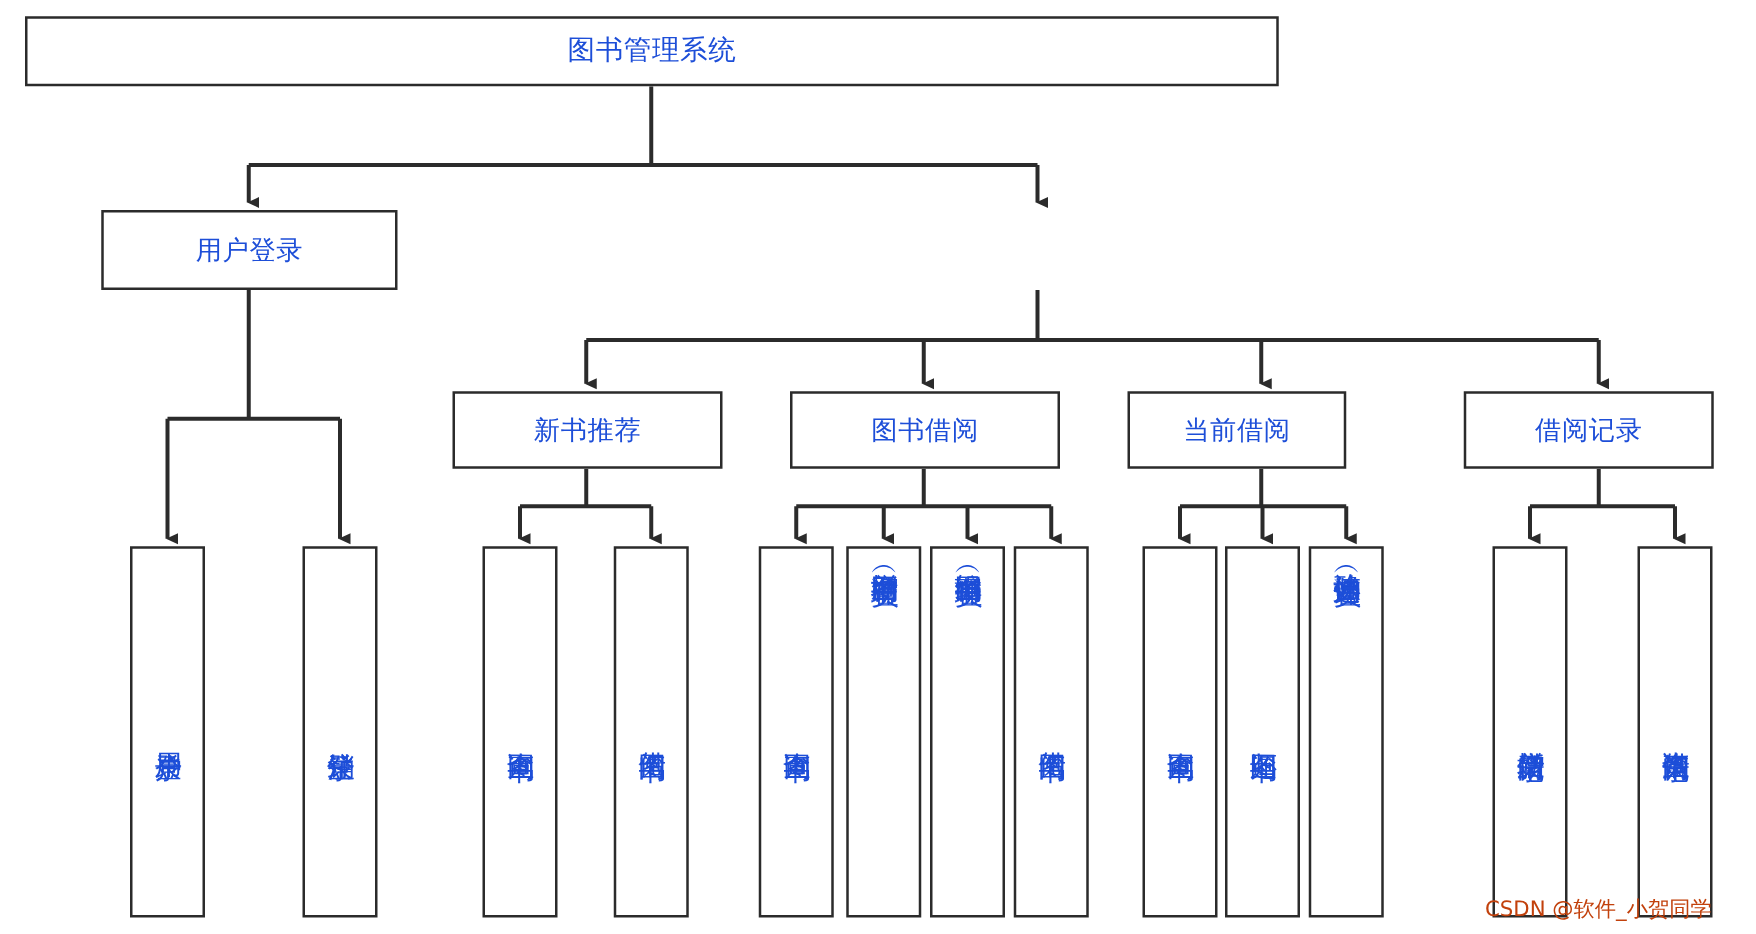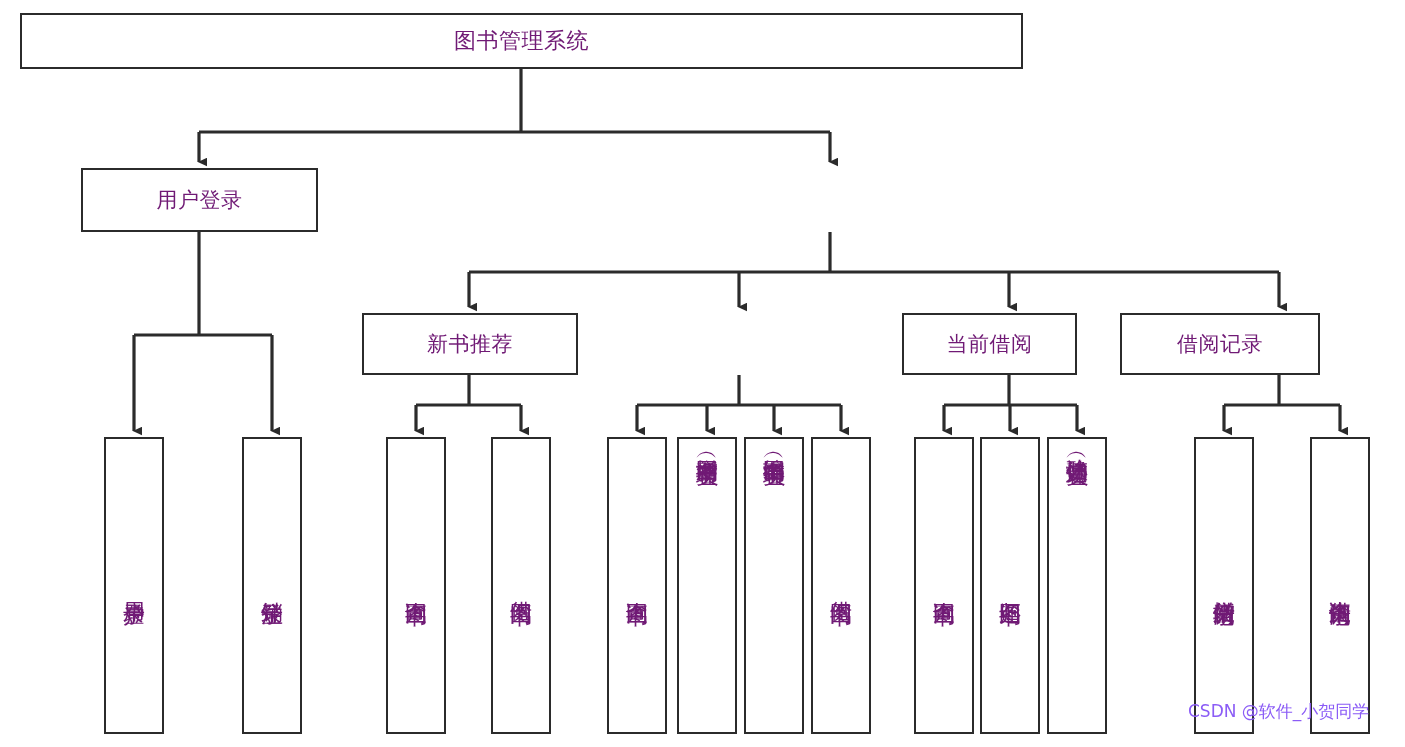--- a/index.html
+++ b/index.html
@@ -32,21 +32,21 @@
     display: flex;
     align-items: center;
     justify-content: center;
     color: #1a1a1a;
     z-index: 2;
   }
   .node-label {
     display: block;
     text-align: center;
     line-height: 1.18;
-    color: #701a75;
+    color: #1d4ed8;
   }
   .node.horizontal .node-label {
     font-size: 21px;
     letter-spacing: 0.5px;
   }
   .node.root {
     left: 20px;
     top: 13px;
     width: 1003px;
     height: 56px;
@@ -77,23 +77,23 @@
     max-height: 289px;
     margin: 0 auto;
   }
   .node.leaf.centered {
     align-items: center;
     padding-top: 0;
   }
   #watermark {
     position: absolute;
     left: 1188px;
-    top: 700px;
+    top: 716px;
     font-size: 17px;
-    color: #8b5cf6;
+    color: #c2410c;
     white-space: nowrap;
     z-index: 3;
     font-family: "DejaVu Sans", "Liberation Sans", sans-serif;
   }
 </style>
 </head>
 <body>
 
 <div id="diagram-root">
 
@@ -152,24 +152,27 @@
     <span class="node-label">图书管理系统</span>
   </div>
 
   <div class="node level1 horizontal" style="left:81px; width:237px;">
     <span class="node-label">用户登录</span>
   </div>
 
   <div class="node level2 horizontal" style="left:362px; width:216px;">
     <span class="node-label">新书推荐</span>
   </div>
+  <div class="node level2 horizontal" style="left:632px; width:216px;">
+    <span class="node-label">图书借阅</span>
+  </div>
   <div class="node level2 horizontal" style="left:902px; width:175px;">
     <span class="node-label">当前借阅</span>
   </div>
-  <div class="node level2 horizontal" style="left:1120px; width:200px;">
+  <div class="node level2 horizontal" style="left:1171px; width:200px;">
     <span class="node-label">借阅记录</span>
   </div>
 
   <div class="node leaf centered" style="left:104px; width:60px;">
     <span class="node-label">用户登录</span>
   </div>
   <div class="node leaf centered" style="left:242px; width:60px;">
     <span class="node-label">注销登录</span>
   </div>
 

